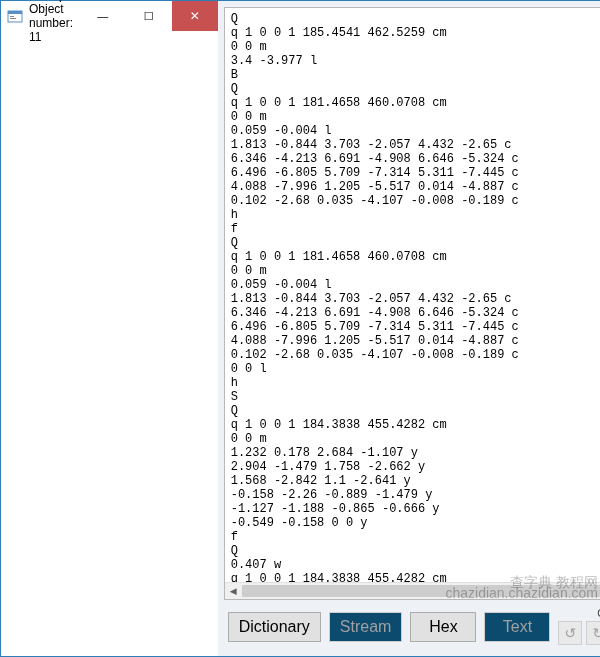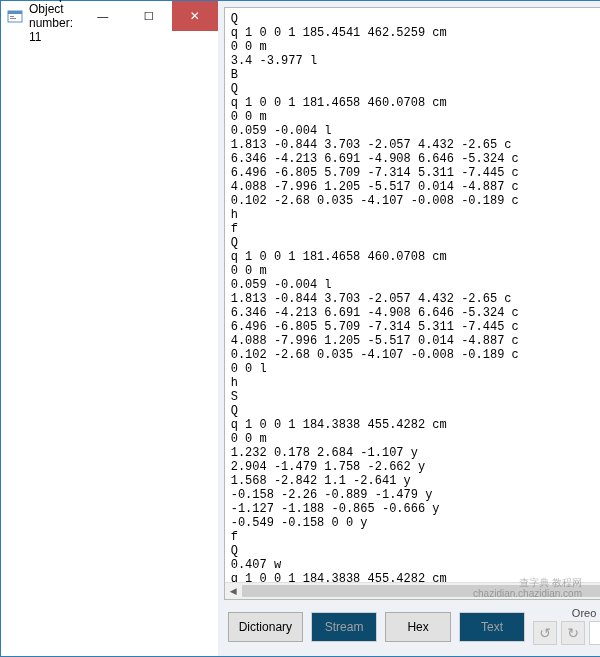--- a/index.html
+++ b/index.html
@@ -32,33 +32,33 @@
 .hs-arrow { width:17px; display:flex; align-items:center; justify-content:center; color:#606060; font-size:9px;}
 .hs-track { flex:1; position:relative; }
 .hs-thumb { position:absolute; top:2px; bottom:2px; left:0; width:360px; background:#cdcdcd; border-radius:1px; }
 .hs-corner { width:17px; background:#f0f0f0; }
 .content-wrap { flex:1; display:flex; flex-direction:column; min-height:0; }
 .content-row { flex:1; display:flex; min-height:0; }
 .bottom-bar { height: 50px; background:#eef2f6; display:flex; align-items:center; gap:8px; padding:6px 4px 2px 4px; }
 .btn {
   height: 30px; min-width: 66px; padding: 0 10px;
   border: 1px solid #acacac; background: #e1e1e1;
-  font-size: 12px; color:#000; display:flex; align-items:center; justify-content:center;
+  font-size: 16px; color:#000; display:flex; align-items:center; justify-content:center;
   font-family: "Segoe UI", Tahoma, sans-serif;
 }
 .btn.disabled { color:#a0a0a0; border-color:#cfcfcf; background:#0c4a6e; }
 .zoom-group { margin-left:auto; display:flex; flex-direction:column; align-items:center; }
 .zoom-label { font-size:11px; color:#444; position:relative; top:-2px; }
 .zoom-controls { display:flex; align-items:center; gap:4px; }
 .rot-btn { width:24px; height:24px; border:1px solid #cfcfcf; background:#e9e9e9; display:flex; align-items:center; justify-content:center; color:#a0a0a0; font-size:14px; }
 .spinner { width:46px; height:24px; border:1px solid #cfcfcf; background:#fff; display:flex; align-items:center; position:relative; }
 .spinner-val { flex:1; text-align:center; font-size:11px; color:#a0a0a0; }
 .spinner-arrows { width:16px; height:100%; border-left:1px solid #cfcfcf; display:flex; flex-direction:column; }
 .sp-a { flex:1; display:flex; align-items:center; justify-content:center; font-size:7px; color:#a0a0a0; }
-.watermark { position:absolute; right:18px; bottom:58px; font-size:10px; color:rgba(0,0,0,0.28); font-family: Arial, sans-serif; pointer-events:none; text-align:right; line-height:11px; }
+.watermark { position:absolute; right:2px; bottom:58px; font-size:14px; color:rgba(0,0,0,0.28); font-family: Arial, sans-serif; pointer-events:none; text-align:right; line-height:11px; }
 </style>
 </head>
 <body>
 
 <div class="window">
   <div class="titlebar">
     <div class="title-icon">
       <svg viewBox="0 0 16 14">
           <rect x="1" y="2" width="14" height="11" fill="#fff" stroke="#5a8ec7" stroke-width="1"></rect>
           <rect x="1" y="2" width="14" height="3" fill="#5a8ec7"></rect>

